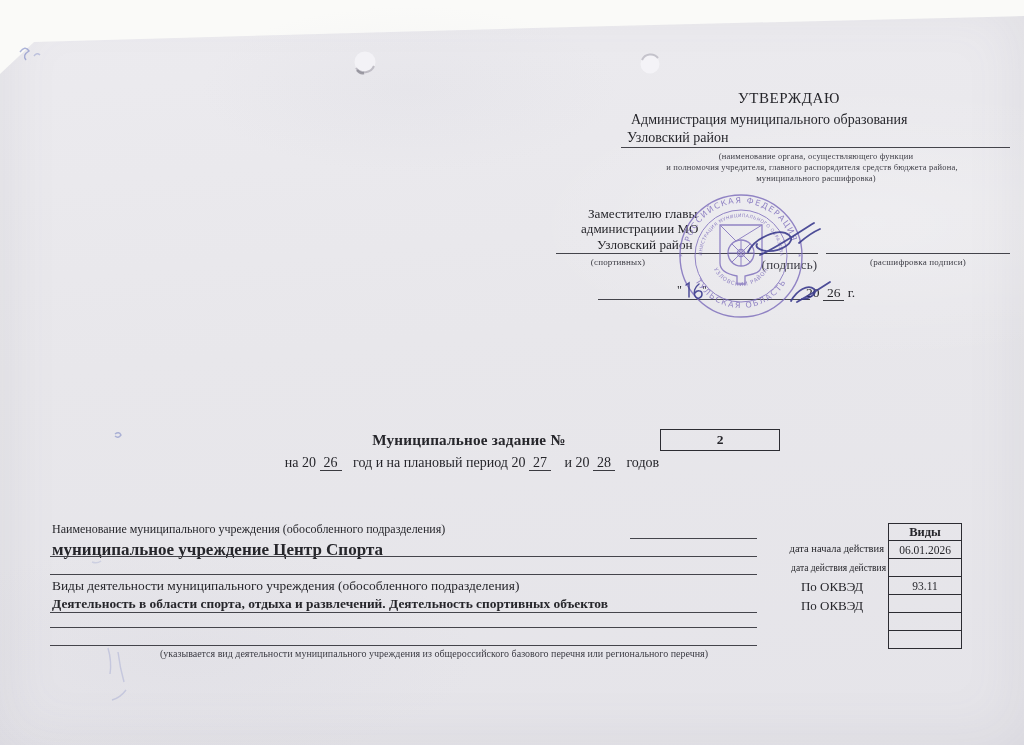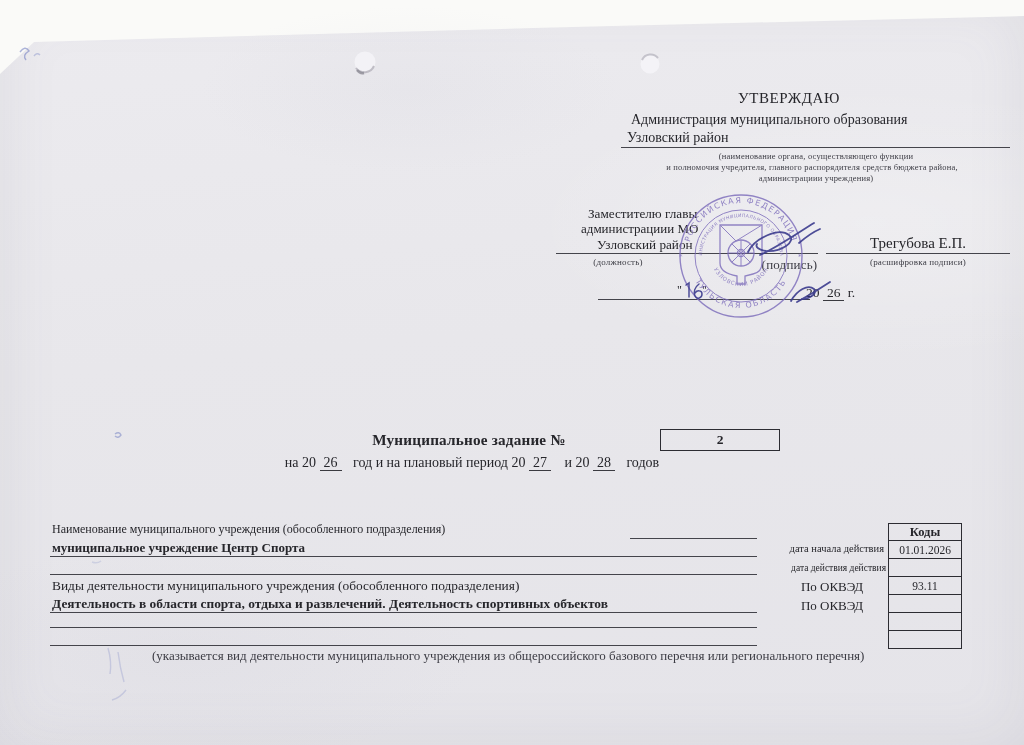--- a/index.html
+++ b/index.html
@@ -48,29 +48,29 @@
   
   .title{left:309px;top:431px;width:320px;font-size:15.2px;letter-spacing:.2px;}
   .numbox{position:absolute;left:660px;top:429px;width:118px;height:20px;
           border:1.5px solid #2c2c32;display:flex;align-items:center;justify-content:center;
           font-size:13.5px;font-weight:bold;}
   .period{left:272px;top:455px;width:400px;font-size:14px;}
   .period .gap1{margin-left:8px;} .period .gap2{margin-left:10px;}
   
   .inst-lbl1{left:52px;top:522px;font-size:12px;}
   .inst-line0{left:630px;top:538px;width:127px;}
-  .inst-val1{left:52px;top:540px;font-size:13px;}
+  .inst-val1{left:52px;top:540px;font-size:17px;}
   .inst-line1{left:50px;top:556px;width:707px;}
   .inst-line2{left:50px;top:574px;width:707px;}
   .inst-lbl2{left:52px;top:578px;font-size:13.4px;}
   .inst-val2{left:52px;top:596px;font-size:13.4px;}
   .inst-line3{left:50px;top:612px;width:707px;}
   .inst-line4{left:50px;top:627px;width:707px;}
   .inst-line5{left:50px;top:645px;width:707px;}
-  .footnote{left:152px;top:648px;width:472px;font-size:13px;color:#3c3c44;}
+  .footnote{left:160px;top:648px;width:472px;font-size:10px;color:#3c3c44;}
   
   .cl-start{left:752px;top:543px;width:132px;font-size:10.5px;}
   .cl-end{left:748px;top:563px;width:138px;font-size:9.5px;}
   .cl-okved1{left:782px;top:579px;width:100px;font-size:13px;}
   .cl-okved2{left:782px;top:598px;width:100px;font-size:13px;}
   
   .codes{position:absolute;left:888px;top:523px;width:72px;border:1.3px solid #2c2c32;
          border-collapse:collapse;}
   .codes .cell{border-top:1.2px solid #2c2c32;height:17px;display:flex;
                align-items:center;justify-content:center;font-size:11.5px;}
@@ -103,30 +103,29 @@
       <path d="M 92 562 q 5 2 9 -1" opacity=".2"></path>
     </g>
   </svg>
 
   <div class="t ctr approve">УТВЕРЖДАЮ</div>
   <div class="t org1">Администрация муниципального образования</div>
   <div class="t org2">Узловский район</div>
   <div class="rule org-rule"></div>
   <div class="t ctr hint hint1">(наименование органа, осуществляющего функции</div>
   <div class="t ctr hint hint2">и полномочия учредителя, главного распорядителя средств  бюджета района,</div>
-  <div class="t ctr hint hint3">администрациии учреждения)</div>
+  <div class="t ctr hint hint3">муниципального расшифровка)</div>
 
   <div class="t adr1">Заместителю главы</div>
   <div class="t adr2">администрациии МО</div>
   <div class="t adr3">Узловский район</div>
   <div class="rule line-a"></div>
-  <div class="t ctr hint lbl-dolj">(должность)</div>
+  <div class="t ctr hint lbl-dolj">(спортивных)</div>
   <div class="t ctr hint lbl-podp">(подпись)</div>
   <div class="rule line-b"></div>
-  <div class="t ctr signer">Трегубова Е.П.</div>
   <div class="t ctr hint lbl-rassh">(расшифровка подписи)</div>
 
   <div class="t dt-q1">"</div>
   <div class="t dt-q2">"</div>
   <div class="rule dt-rule"></div>
   <div class="t dt-right">
     <span>20</span>
     <span class="ul">26</span>
     <span>г.</span>
   </div>
@@ -208,21 +207,21 @@
   <div class="rule inst-line4"></div>
   <div class="rule inst-line5"></div>
   <div class="t ctr footnote">(указывается вид деятельности муниципального учреждения из общероссийского базового перечня или регионального перечня)</div>
 
   <div class="t rt cl-start">дата начала действия</div>
   <div class="t rt cl-end">дата действия действия</div>
   <div class="t ctr cl-okved1">По ОКВЭД</div>
   <div class="t ctr cl-okved2">По ОКВЭД</div>
 
   <div class="codes">
-    <div class="head">Коды</div>
-    <div class="cell">01.01.2026</div>
+    <div class="head">Виды</div>
+    <div class="cell">06.01.2026</div>
     <div class="cell"></div>
     <div class="cell">93.11</div>
     <div class="cell"></div>
     <div class="cell"></div>
     <div class="cell"></div>
   </div>
 </div>
 
 </body></html>

